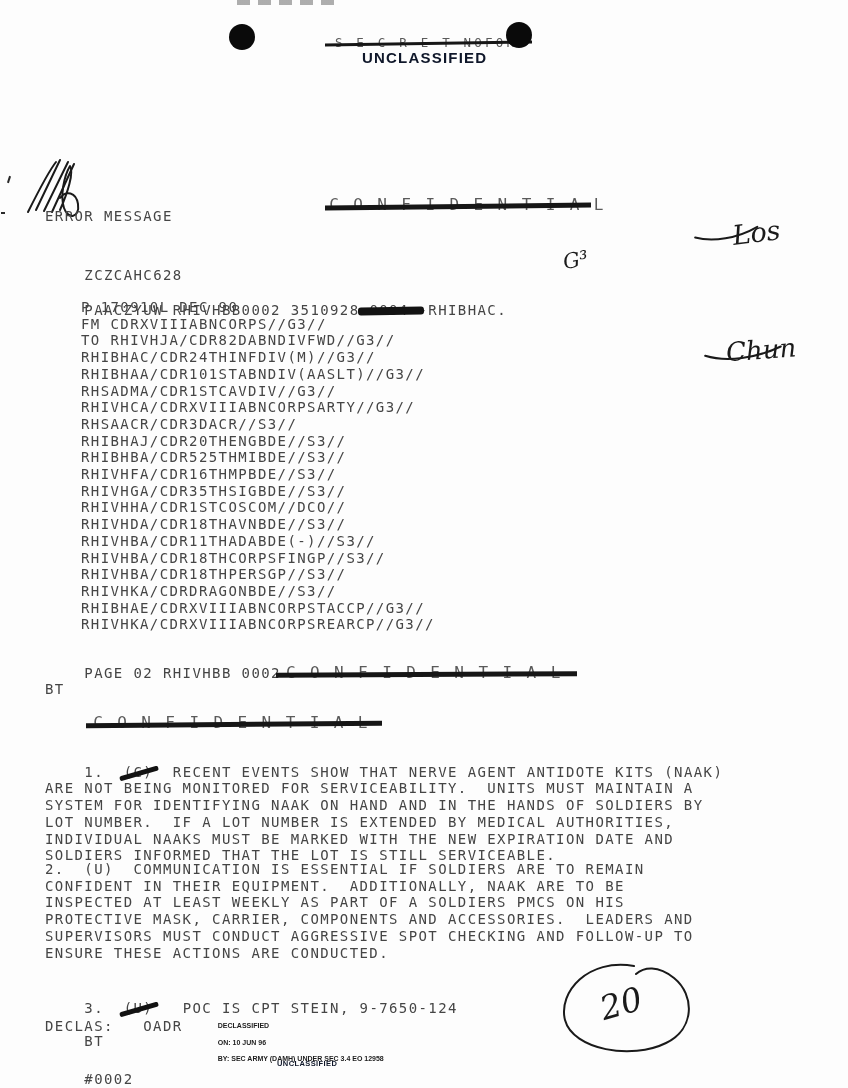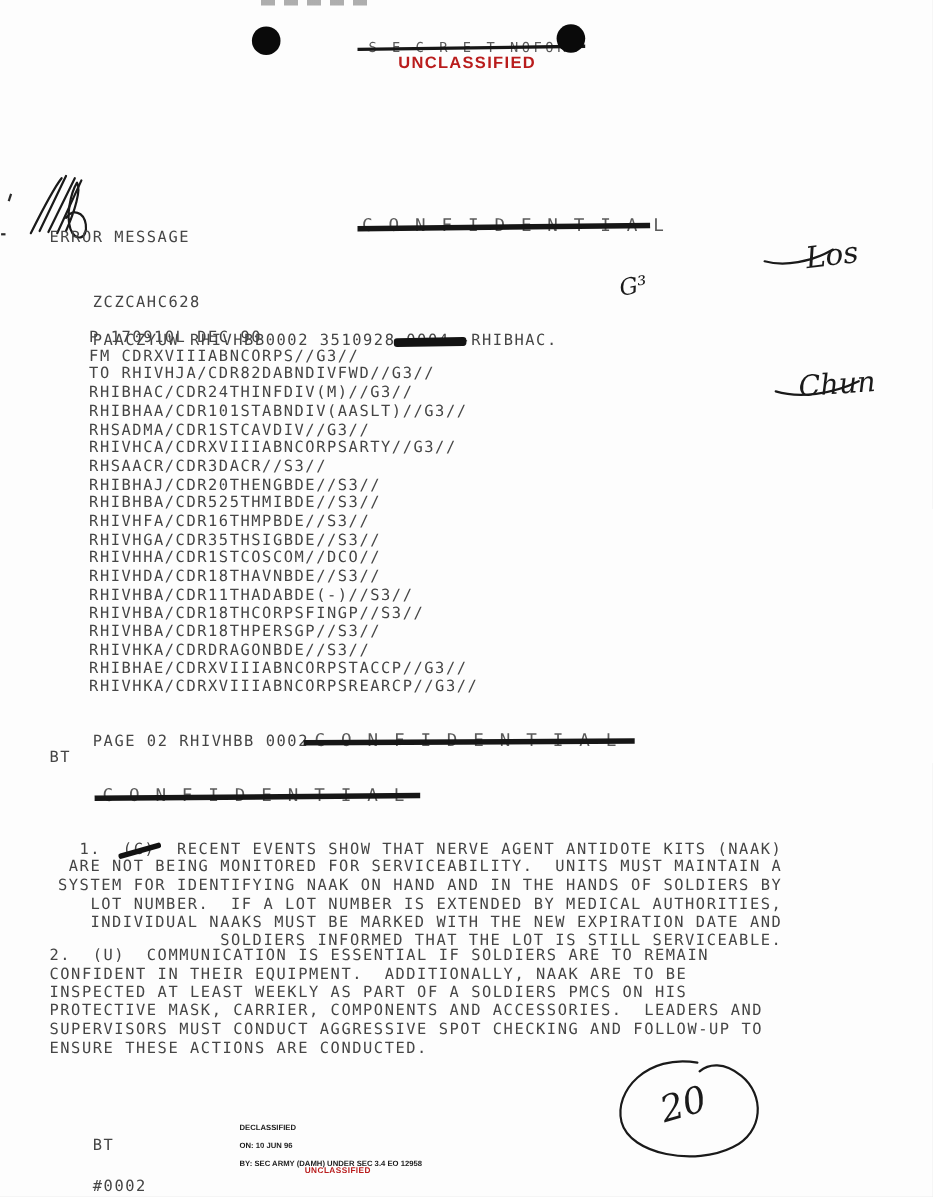--- a/index.html
+++ b/index.html
@@ -8,21 +8,21 @@
     background:#fdfdfd;overflow:hidden;
     font-family:"DejaVu Sans Mono",monospace;color:#454545;
   }
   .mono{
     position:absolute;font-family:"DejaVu Sans Mono",monospace;
     font-size:14px;letter-spacing:1.4px;line-height:16.7px;
     color:#454545;white-space:pre;
   }
   .sans-bold{
     position:absolute;font-family:"Liberation Sans","DejaVu Sans",sans-serif;
-    font-weight:bold;color:#b91c1c;white-space:pre;
+    font-weight:bold;color:#0f172a;white-space:pre;
   }
   .spaced{font-size:16px;letter-spacing:2.4px;color:#5a5a5a;}
   .hole{position:absolute;background:#0a0a0a;border-radius:50%;}
   .strike{position:relative;display:inline-block;}
   .strike::after{
     content:"";position:absolute;background:#161616;top:46%;height:4px;
     left:-6px;right:-6px;transform:rotate(-0.5deg);
   }
   .strike-secret::after{height:3.4px;left:-10px;right:-4px;transform:rotate(-0.8deg);}
   .strike-conf-top::after{height:5px;left:-4px;right:15px;transform:rotate(-0.6deg);}
@@ -134,36 +134,40 @@
     <span>PAGE 02 RHIVHBB 0002</span><span class="strike strike-page spaced" style="margin-left:5px;">C O N F I D E N T I A L</span>
   </div>
 
   <div class="mono" style="left:45px;top:681px;">BT</div>
 
   <div class="mono spaced" style="left:45px;top:698px;">
     <span class="strike strike-conf-mid">C O N F I D E N T I A L</span>
   </div>
 
 
-  <div class="mono" style="left:33px;top:747px;text-align:right;">
+  <div class="mono" style="left:45px;top:747px;">
     <span>1.  </span><span class="slashed">(C)</span><span>  RECENT EVENTS SHOW THAT NERVE AGENT ANTIDOTE KITS (NAAK)
 ARE NOT BEING MONITORED FOR SERVICEABILITY.  UNITS MUST MAINTAIN A
 SYSTEM FOR IDENTIFYING NAAK ON HAND AND IN THE HANDS OF SOLDIERS BY
 LOT NUMBER.  IF A LOT NUMBER IS EXTENDED BY MEDICAL AUTHORITIES,
 INDIVIDUAL NAAKS MUST BE MARKED WITH THE NEW EXPIRATION DATE AND
 SOLDIERS INFORMED THAT THE LOT IS STILL SERVICEABLE.</span>
   </div>
 
   <div class="mono" style="left:45px;top:861px;">2.  (U)  COMMUNICATION IS ESSENTIAL IF SOLDIERS ARE TO REMAIN
 CONFIDENT IN THEIR EQUIPMENT.  ADDITIONALLY, NAAK ARE TO BE
 INSPECTED AT LEAST WEEKLY AS PART OF A SOLDIERS PMCS ON HIS
 PROTECTIVE MASK, CARRIER, COMPONENTS AND ACCESSORIES.  LEADERS AND
 SUPERVISORS MUST CONDUCT AGGRESSIVE SPOT CHECKING AND FOLLOW-UP TO
 ENSURE THESE ACTIONS ARE CONDUCTED.</div>
 
+  <div class="mono" style="left:45px;top:981px;line-height:18px;">
+    <span>3.  </span><span class="slashed">(U)</span><span>   POC IS CPT STEIN, 9-7650-124
+DECLAS:   OADR</span>
+  </div>
 
   <div class="mono" style="left:45px;top:1013px;line-height:19px;">
     <span>BT</span><br>
     <span>#0002</span><br>
     
   </div>
 
   <div class="stamp" style="left:210px;top:1014px;">
     <span>DECLASSIFIED</span><br>
     <span>ON: 10 JUN 96</span><br>

